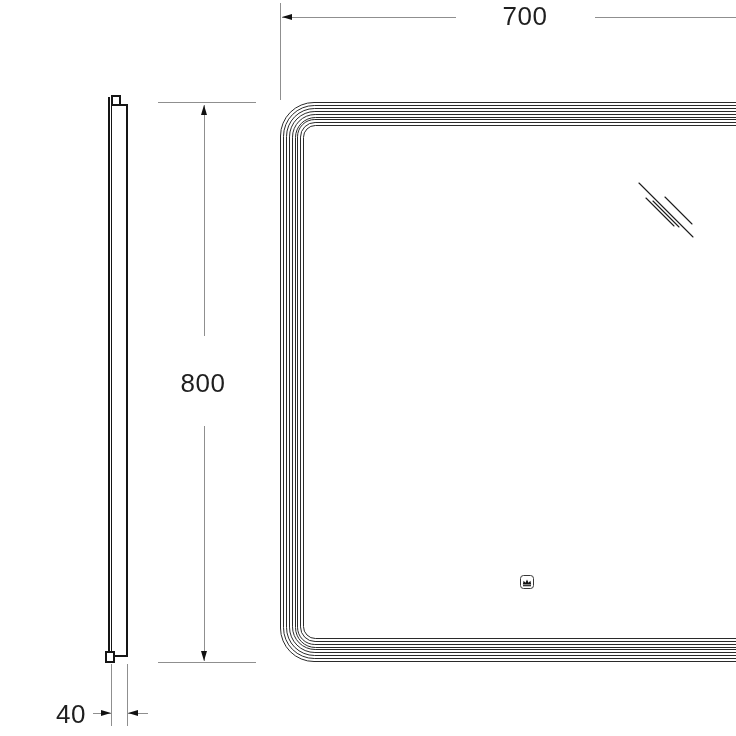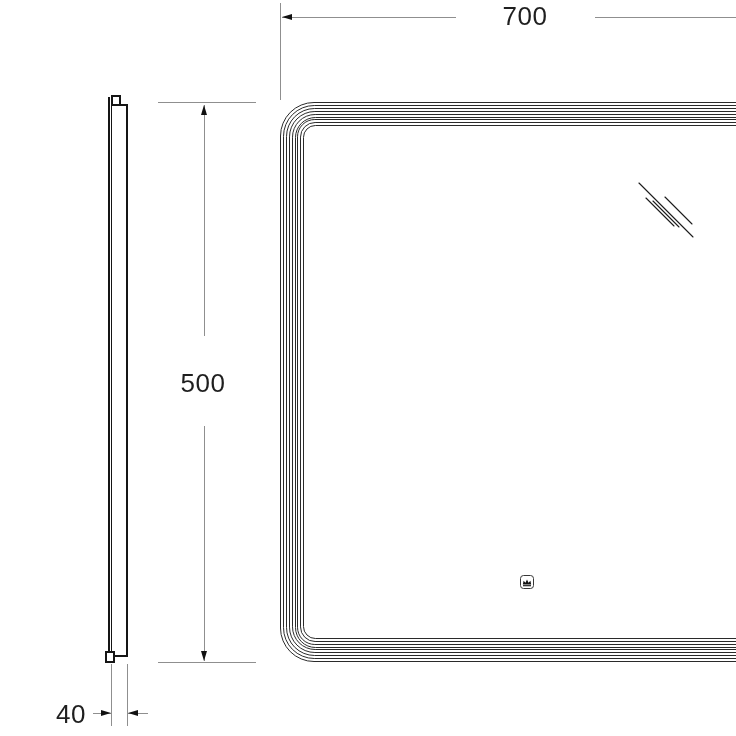--- a/index.html
+++ b/index.html
@@ -93,21 +93,21 @@
   <div class="arr left" style="left:234px;top:14px;"></div>
   <div class="arr right" style="left:715px;top:14px;"></div>
   <div class="dim-label" style="left:477px;top:16px;">700</div>
 
   <div class="ext" style="left:110px;top:102px;width:98px;height:1px;"></div>
   <div class="ext" style="left:110px;top:662px;width:98px;height:1px;"></div>
   <div class="seg" style="left:155.5px;top:105px;width:1px;height:231px;"></div>
   <div class="seg" style="left:155.5px;top:426px;width:1px;height:235px;"></div>
   <div class="arr up" style="left:153px;top:105px;"></div>
   <div class="arr down" style="left:153px;top:651px;"></div>
-  <div class="dim-label" style="left:155px;top:383px;">500</div>
+  <div class="dim-label" style="left:155px;top:383px;">800</div>
 
   <div class="ext" style="left:63px;top:664px;width:1px;height:62px;"></div>
   <div class="ext" style="left:79px;top:664px;width:1px;height:62px;"></div>
   <div class="seg" style="left:45px;top:712.5px;width:18px;height:1px;"></div>
   <div class="seg" style="left:80px;top:712.5px;width:20px;height:1px;"></div>
   <div class="arr right" style="left:53px;top:710px;"></div>
   <div class="arr left" style="left:80px;top:710px;"></div>
   <div class="dim-label" style="left:23px;top:714px;">40</div>
 
 </div>

